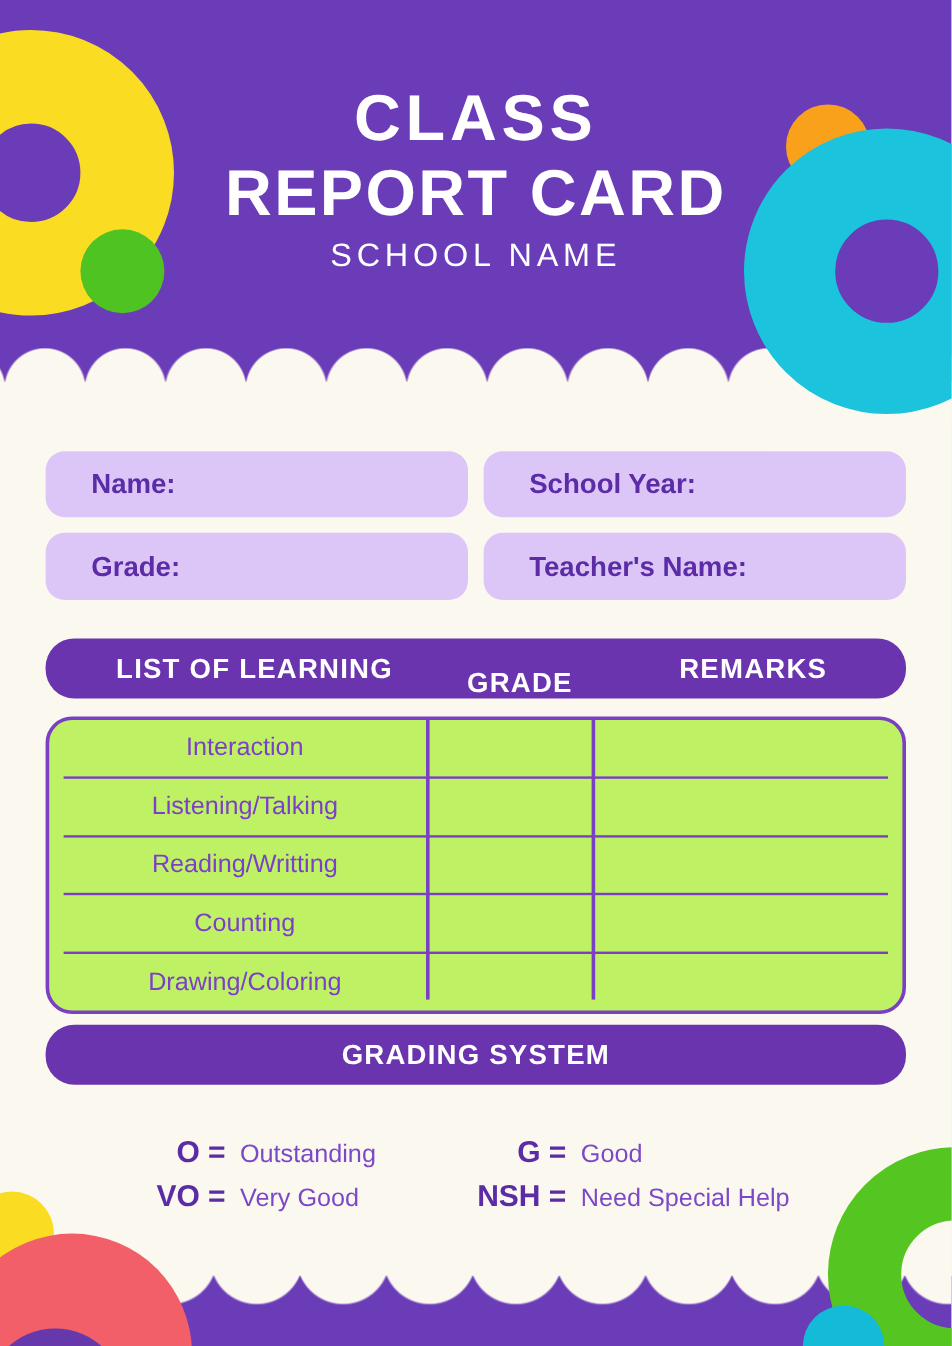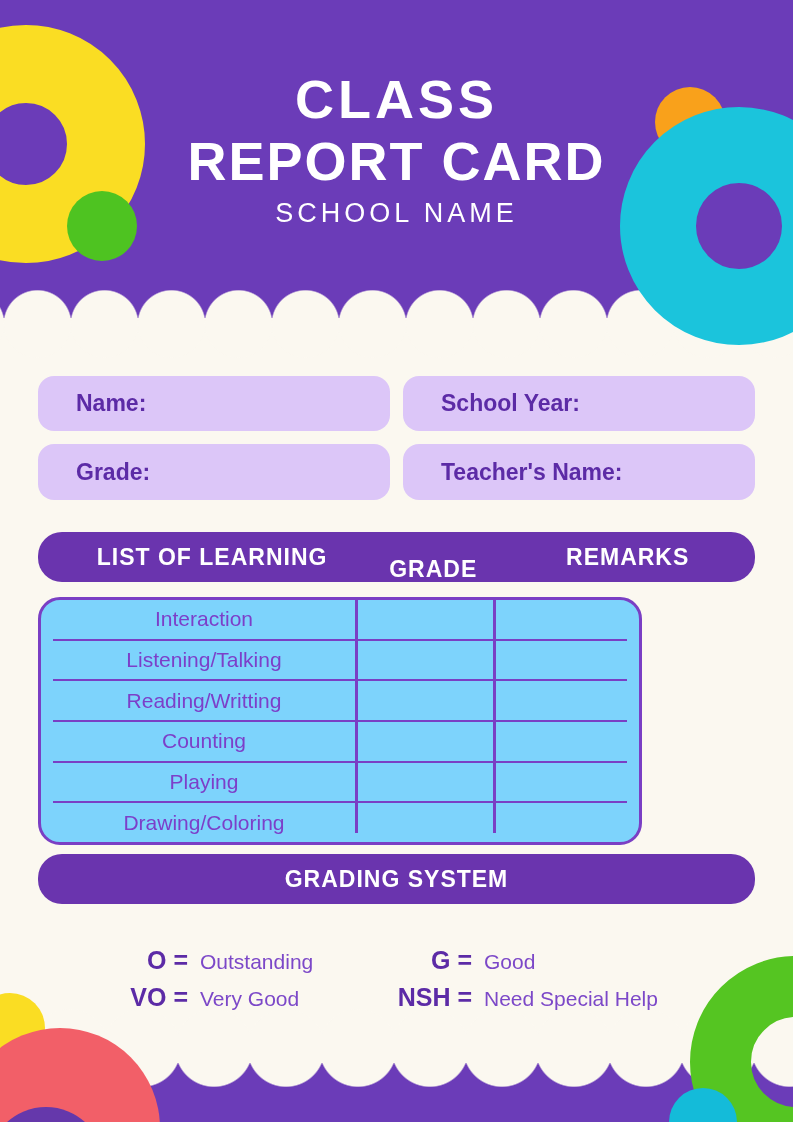--- a/index.html
+++ b/index.html
@@ -44,22 +44,22 @@
   
   .table-header-bar{
     position:absolute; left:38px; top:532px; width:717px; height:50px; z-index:2;
     background:#6a34ae; border-radius:24px; display:flex; align-items:center;
     color:#ffffff; font-size:23px; font-weight:bold; letter-spacing:1px;
   }
   .th-col1{width:317px; text-align:center;padding-left:20px;}
   .th-col2{width:138px; text-align:center;margin-top:24px;}
   .th-col3{width:262px; text-align:center;}
   .learning-table{
-    position:absolute; left:38px; top:597px; width:604px; height:248px; z-index:2;
-    background:#7dd3fc; border:3px solid #7a3fc4; border-radius:22px; box-sizing:border-box;
+    position:absolute; left:38px; top:597px; width:717px; height:248px; z-index:2;
+    background:#bef264; border:3px solid #7a3fc4; border-radius:22px; box-sizing:border-box;
     display:flex; flex-direction:column;
   }
   .vline{position:absolute; top:0; width:2.5px; height:233px; background:#7a3fc4;}
   .vline1{left:314px;}
   .vline2{left:452px;}
   .trow{flex:1; display:flex; align-items:center; margin:0 12px;}
   .trow:not(:last-child){border-bottom:2px solid #7a3fc4;}
   .subject-cell{width:302px; text-align:center; color:#7c3fc9; font-size:21px;}
   .grade-cell{width:138px; height:100%;}
   .remarks-cell{flex:1; height:100%;}
@@ -144,25 +144,20 @@
       <span class="subject-cell">Reading/Writting</span>
       <span class="grade-cell"></span>
       <span class="remarks-cell"></span>
     </div>
     <div class="trow">
       <span class="subject-cell">Counting</span>
       <span class="grade-cell"></span>
       <span class="remarks-cell"></span>
     </div>
     <div class="trow">
-      <span class="subject-cell">Playing</span>
-      <span class="grade-cell"></span>
-      <span class="remarks-cell"></span>
-    </div>
-    <div class="trow">
       <span class="subject-cell">Drawing/Coloring</span>
       <span class="grade-cell"></span>
       <span class="remarks-cell"></span>
     </div>
   </div>
 
   <div class="grading-bar">
     <span>GRADING SYSTEM</span>
   </div>
 

